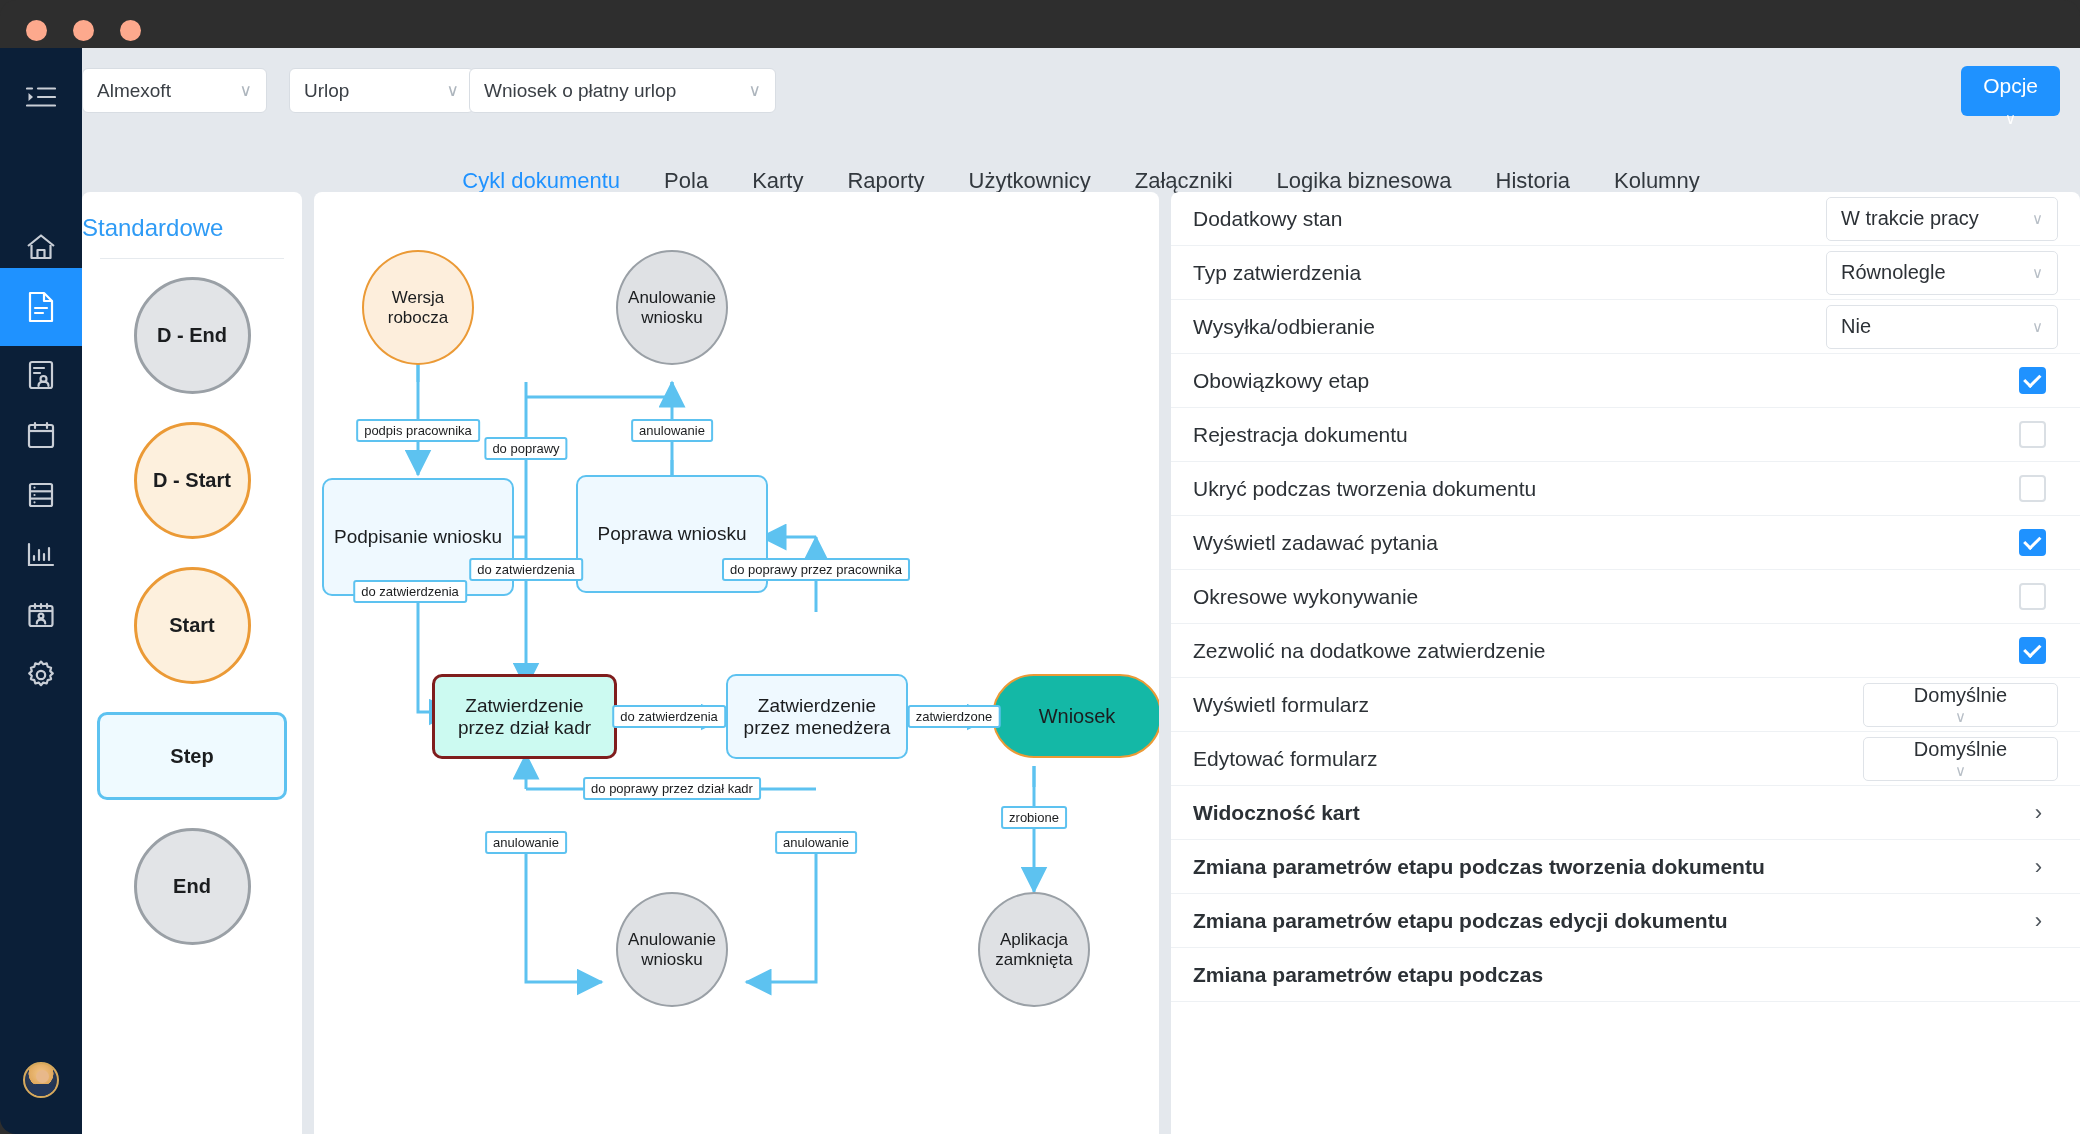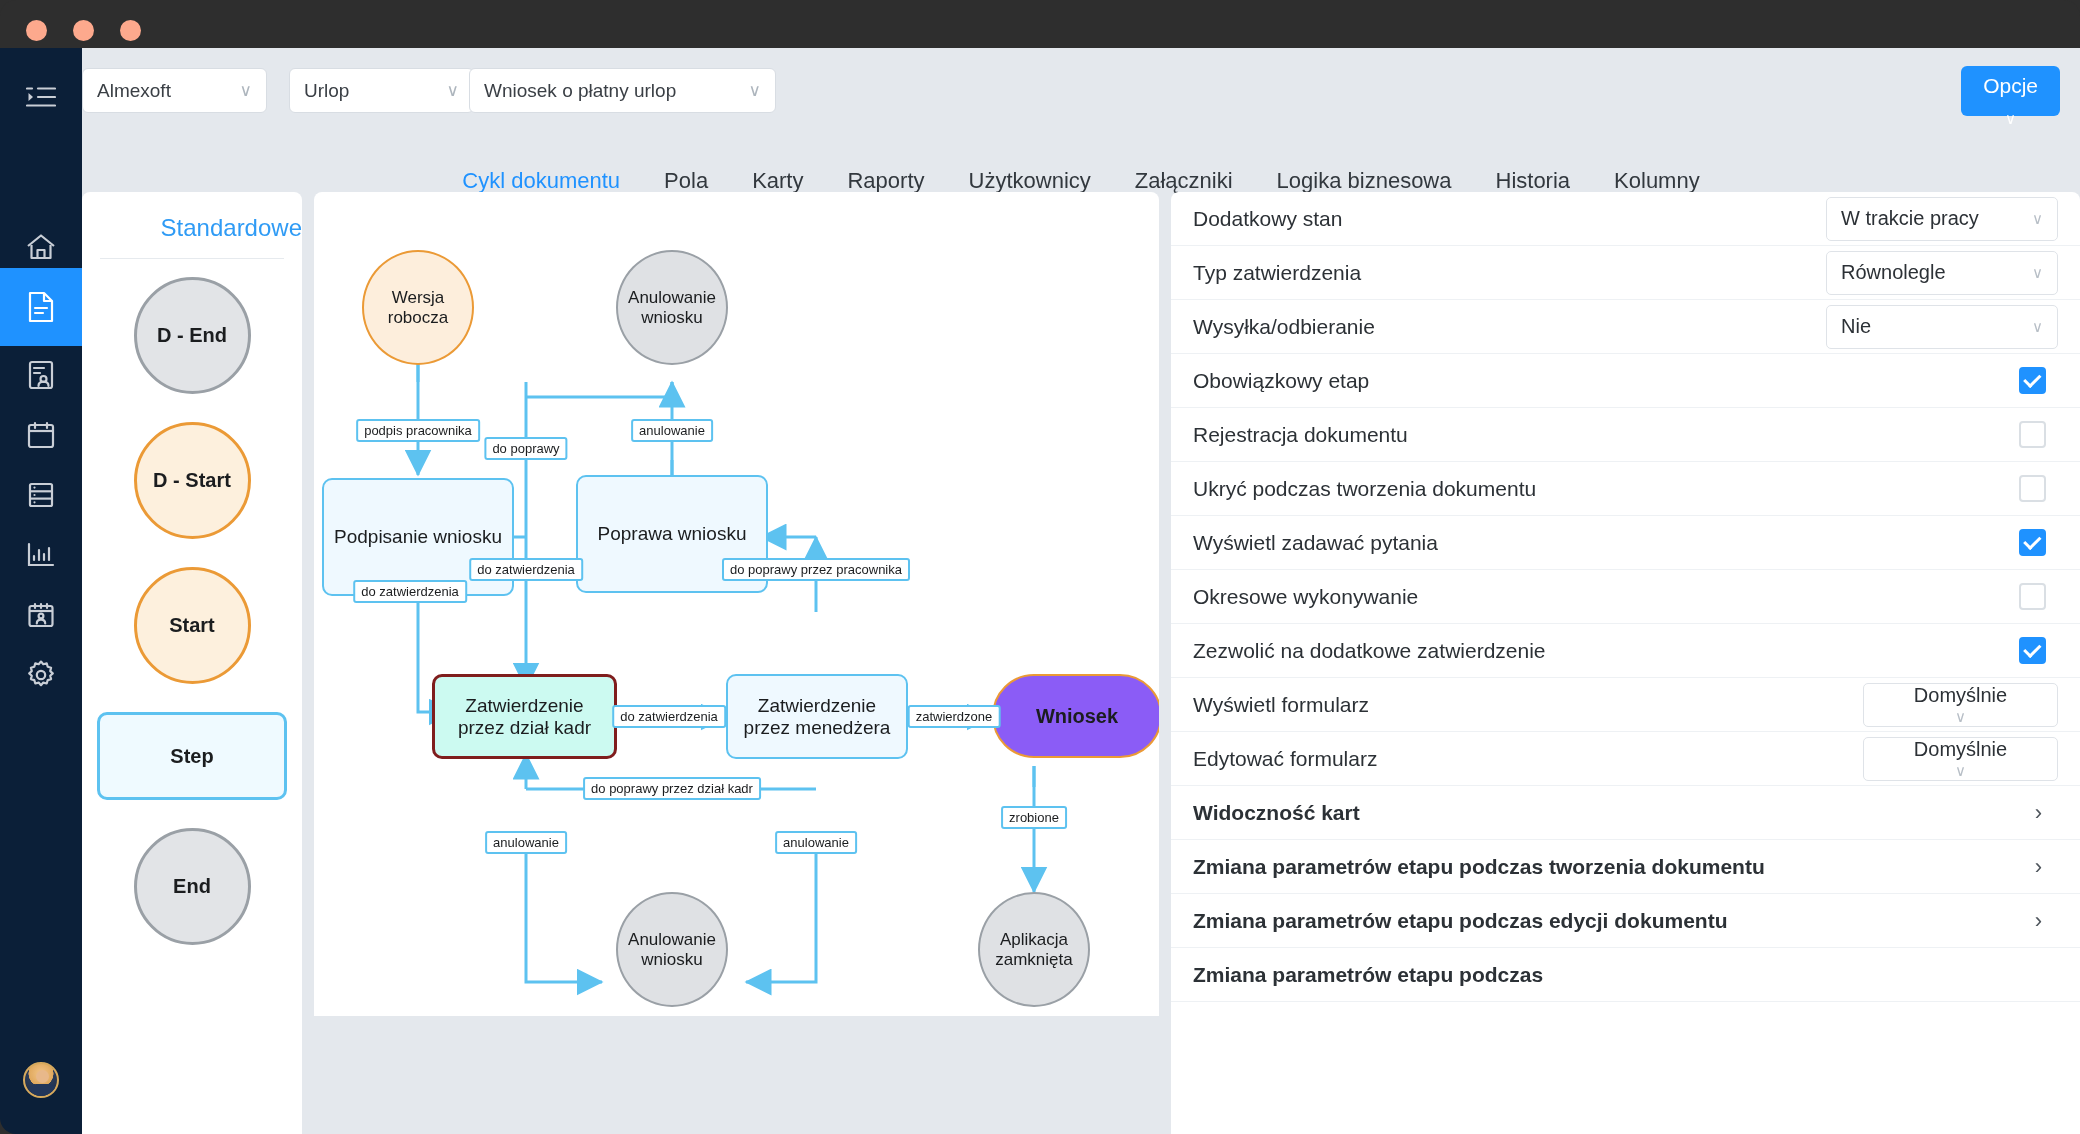--- a/index.html
+++ b/index.html
@@ -82,54 +82,54 @@
     content: ""; position: absolute; left: 18px; right: 18px; bottom: 0;
     height: 4px; background: #1f92ff; border-radius: 2px;
   }
 
   
   .palette {
     position: absolute; left: 0px; top: 144px; width: 220px; height: 942px;
     background: #fff; border-radius: 8px 8px 0 0; overflow: hidden;
   }
   .palette-title {
-    text-align: right; color: #2f9bf5; font-size: 24px;
+    text-align: left; color: #2f9bf5; font-size: 24px;
     padding: 22px 0 16px 0;
   }
   .palette-rule { height: 1px; background: #e6eaee; margin: 0 18px 18px 18px; }
   .pal-items { display: flex; flex-direction: column; align-items: center; gap: 28px; }
   .pal-circle {
     width: 117px; height: 117px; border-radius: 50%;
     display: flex; align-items: center; justify-content: center;
     font-size: 20px; font-weight: bold; color: #1b1d1f;
   }
   .pal-circle.start { background: #fdf0dd; border: 3px solid #eb9a36; }
   .pal-circle.end   { background: #e2e4e7; border: 3px solid #9aa0a6; }
   .pal-rect {
     width: 190px; height: 88px; border-radius: 10px;
     background: #effaff; border: 3px solid #5dc2f0;
     display: flex; align-items: center; justify-content: center;
     font-size: 20px; font-weight: bold; color: #1b1d1f;
   }
 
   
   .canvas {
-    position: absolute; left: 232px; top: 144px; width: 845px; height: 824px;
+    position: absolute; left: 232px; top: 144px; width: 845px; height: 942px;
     background: #fff; border-radius: 8px 8px 0 0; overflow: hidden;
   }
   .flow { position: absolute; left: 0; top: 0; width: 845px; height: 942px; }
   .node { position: absolute; display: flex; align-items: center; justify-content: center; text-align: center; }
   .node .txt { line-height: 1.12; }
 
   .n-ellipse { border-radius: 50%; }
   .n-start { background: #fdeedc; border: 2px solid #eb9a36; }
   .n-gray  { background: #dfe1e4; border: 2px solid #9aa0a6; }
   .n-step  { background: #eff9ff; border: 2px solid #5dc2f0; border-radius: 10px; }
   .n-sel   { background: #ccfaf1; border: 3px solid #7f1d1d; border-radius: 10px; }
-  .n-stadium { background: #8b5cf6; border: 2px solid #eb9a36; border-radius: 48px; font-weight: bold; }
+  .n-stadium { background: #14b8a6; border: 2px solid #eb9a36; border-radius: 48px; }
 
   .edge-label {
     position: absolute; background: #fff; border: 2px solid #5dc2f0;
     border-radius: 3px; font-size: 13px; color: #1b1d1f;
     padding: 3px 6px; white-space: nowrap; line-height: 1;
     transform: translateX(-50%);
   }
 
   
   .props {

